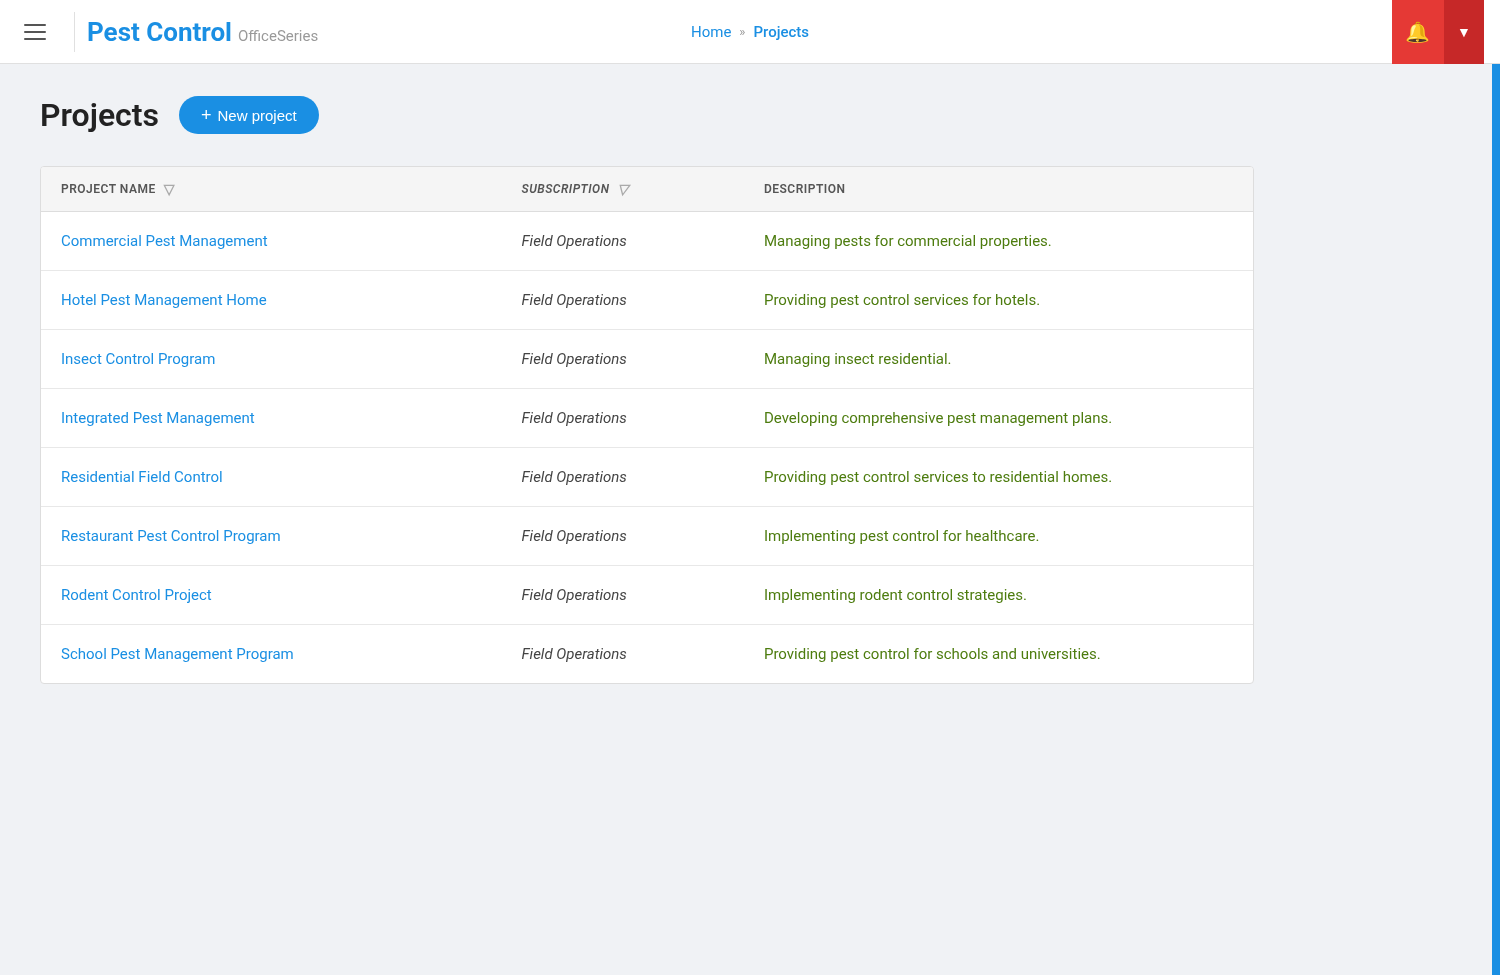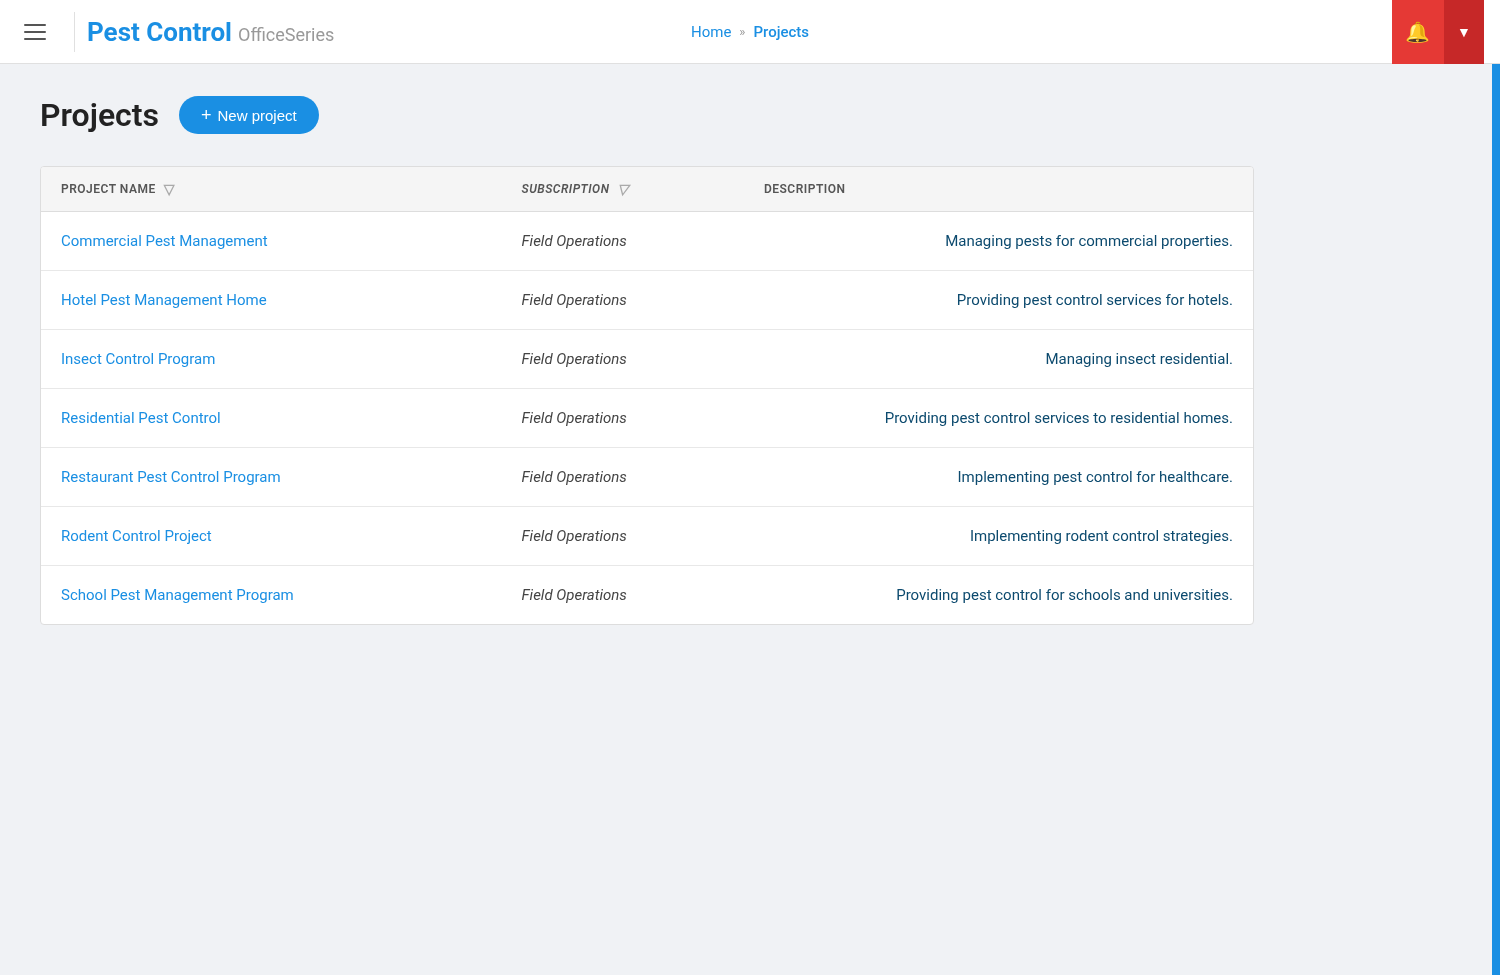--- a/index.html
+++ b/index.html
@@ -46,21 +46,21 @@
       align-items: baseline;
       gap: 6px;
     }
     .header-brand-name {
       font-size: 26px;
       font-weight: 700;
       color: #1a8fe3;
       line-height: 1;
     }
     .header-brand-sub {
-      font-size: 18px;
+      font-size: 15px;
       color: #999;
       font-weight: 400;
     }
     .header-nav {
       position: absolute;
       left: 50%;
       transform: translateX(-50%);
       display: flex;
       align-items: center;
       gap: 4px;
@@ -204,22 +204,21 @@
     }
     .project-link {
       color: #1a8fe3;
       text-decoration: none;
       cursor: pointer;
     }
     .subscription-cell {
       color: #444;
     }
     .description-cell {
-      color: #0c4a6e;
-      text-align: right;
+      color: #4d7c0f;
     }
 
     .col-name { width: 38%; }
     .col-sub { width: 20%; font-style: italic; }
     .col-desc { width: 42%; }
   </style>
 </head>
 <body>
 
 <header class="header">
@@ -292,21 +291,26 @@
             <td class="col-name"><a class="project-link" href="#">Hotel Pest Management Home</a></td>
             <td class="col-sub subscription-cell">Field Operations</td>
             <td class="col-desc description-cell">Providing pest control services for hotels.</td>
           </tr>
           <tr>
             <td class="col-name"><a class="project-link" href="#">Insect Control Program</a></td>
             <td class="col-sub subscription-cell">Field Operations</td>
             <td class="col-desc description-cell">Managing insect residential.</td>
           </tr>
           <tr>
-            <td class="col-name"><a class="project-link" href="#">Residential Pest Control</a></td>
+            <td class="col-name"><a class="project-link" href="#">Integrated Pest Management</a></td>
+            <td class="col-sub subscription-cell">Field Operations</td>
+            <td class="col-desc description-cell">Developing comprehensive pest management plans.</td>
+          </tr>
+          <tr>
+            <td class="col-name"><a class="project-link" href="#">Residential Field Control</a></td>
             <td class="col-sub subscription-cell">Field Operations</td>
             <td class="col-desc description-cell">Providing pest control services to residential homes.</td>
           </tr>
           <tr>
             <td class="col-name"><a class="project-link" href="#">Restaurant Pest Control Program</a></td>
             <td class="col-sub subscription-cell">Field Operations</td>
             <td class="col-desc description-cell">Implementing pest control for healthcare.</td>
           </tr>
           <tr>
             <td class="col-name"><a class="project-link" href="#">Rodent Control Project</a></td>

